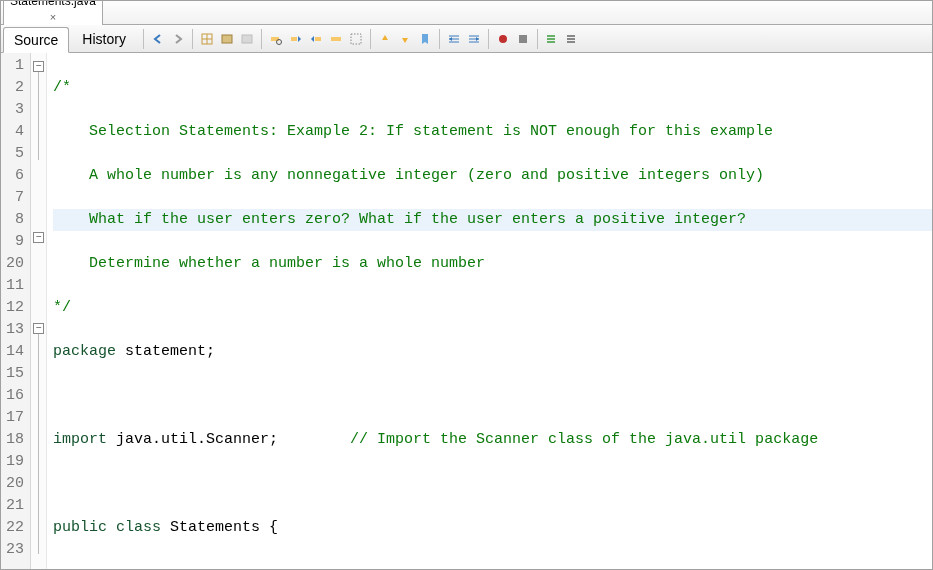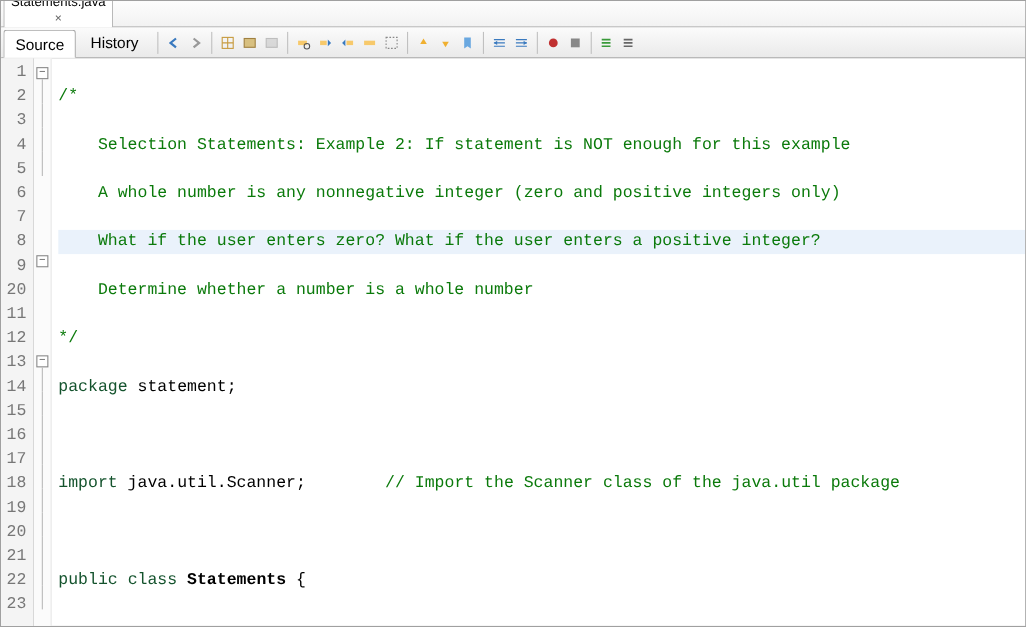--- a/index.html
+++ b/index.html
@@ -128,21 +128,21 @@
   .code {
     padding: 2px 0 2px 6px;
     white-space: pre;
     flex: 1;
     overflow: hidden;
   }
   .code-line { height: 22px; }
   .hl-line { background: #eaf2fb; }
   .c-green { color: #0b7a0b; }
   .c-kw { color: #14532d; }
-  .c-cls { font-weight: bold; }
+  .c-cls { font-weight: normal; }
 </style>
 </head>
 <body>
 
 <div class="tab-bar">
   <div class="tab">
     <span class="file-icon">
       <svg viewBox="0 0 14 14">
           <rect x="1" y="1" width="10" height="12" fill="#fff" stroke="#7a7a7a"></rect>
           <rect x="3" y="7" width="6" height="4" fill="#5aa8e0"></rect>

